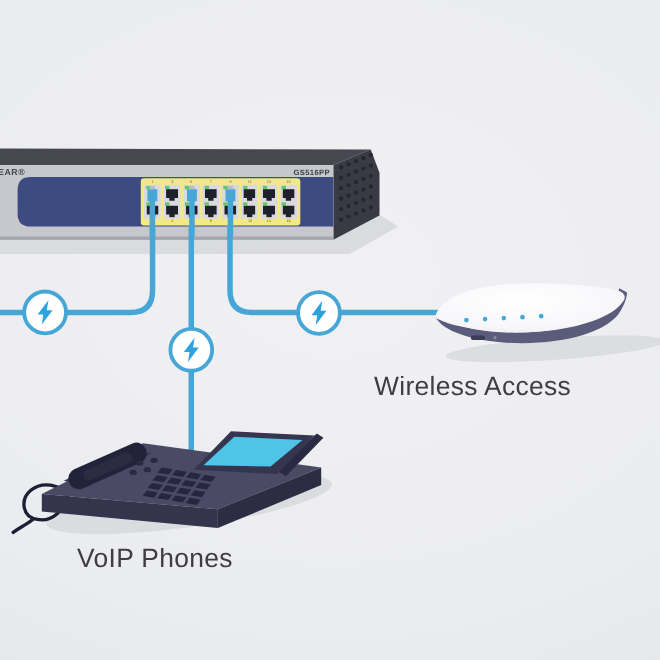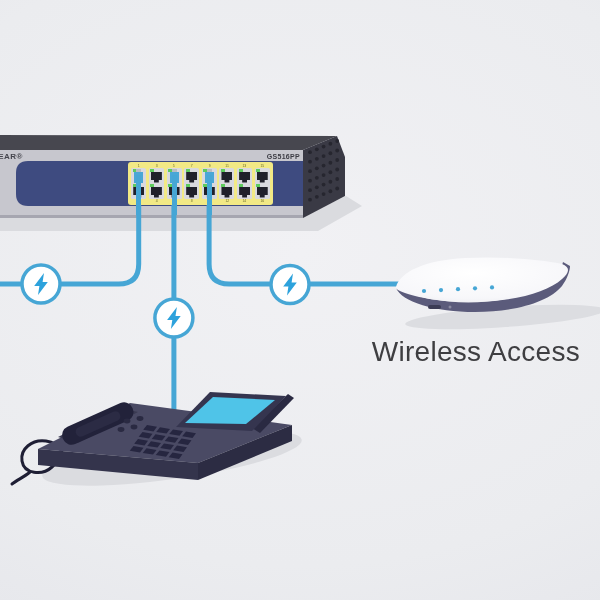--- a/index.html
+++ b/index.html
@@ -20,21 +20,21 @@
   .port-num{height:4px;line-height:4px;font-size:6px;transform:scale(.58);color:#6b6b2a;text-align:center;white-space:nowrap;}
   .port-block{background:#d9d9df;border-radius:1.5px;padding:1px;display:flex;flex-direction:column;gap:1px;}
   .port{position:relative;width:13px;height:14px;}
   .port .led{position:absolute;top:0;left:.5px;width:4px;height:2.5px;background:#5ecb5e;}
   .port .jack{position:absolute;top:2.5px;left:1px;width:11px;height:11px;background:#20202b;
     clip-path:polygon(0 0,100% 0,100% 78%,72% 78%,72% 100%,28% 100%,28% 78%,0 78%);}
   .port.connected .jack{clip-path:none;left:2px;width:9px;top:2.5px;height:11.5px;background:#49a7d6;}
   .port.connected::before{content:'';position:absolute;top:0;left:4px;width:5px;height:3px;background:#b9bdc4;z-index:4;}
   .port.connected::after{content:'';position:absolute;left:4.1px;top:6px;width:5px;height:40px;background:#46a6d5;z-index:3;}
   
-  .caption{position:absolute;color:#3e3e41;font-size:28px;font-weight:300;line-height:30px;text-align:right;letter-spacing:.3px;}
+  .caption{position:absolute;color:#3e3e41;font-size:24px;font-weight:300;line-height:30px;text-align:left;letter-spacing:.3px;}
   .caption span{display:block;}
   .cap-wap{left:340px;top:337px;width:240px;}
   .cap-voip{left:70px;top:493px;width:200px;}
 </style>
 </head>
 <body>
 
 <div class="stage">
 
 <svg width="600" height="600" viewBox="0 0 600 600">
@@ -279,14 +279,17 @@
             <div class="jack"></div>
           </div>
         </div>
         <div class="port-num">16</div>
       </div>
     </div>
 
 <div class="caption cap-wap">
   <span>Wireless Access</span>
 </div>
-
+<div class="caption cap-voip">
+  <span>VoIP Phones</span>
 </div>
 
+</div>
+
 </body></html>

